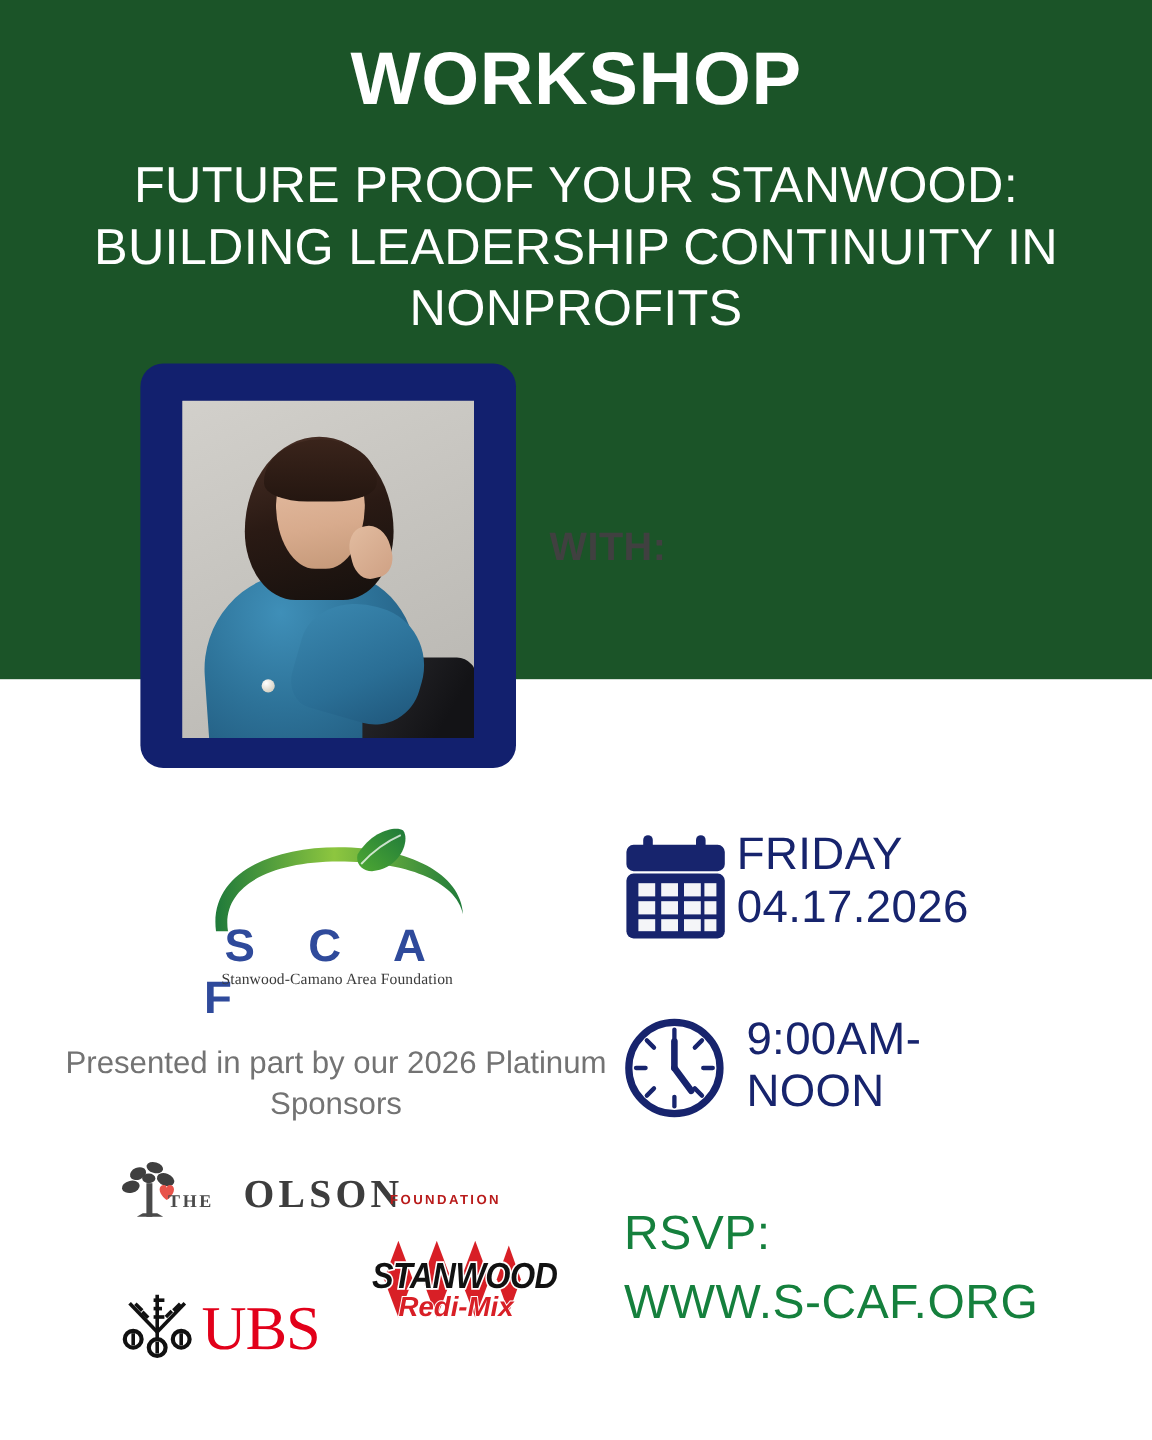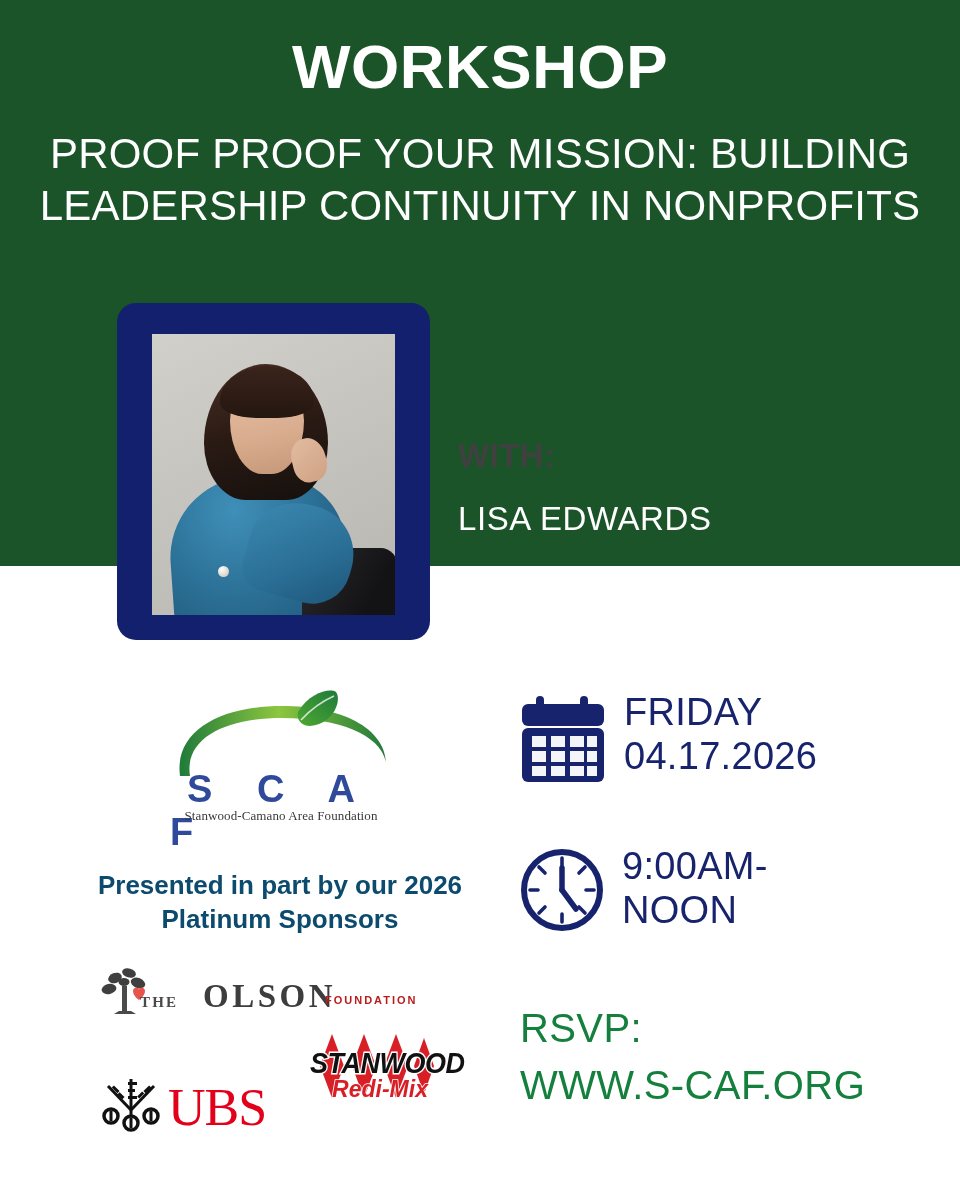--- a/index.html
+++ b/index.html
@@ -172,24 +172,24 @@
     font-size:13px;
     letter-spacing:0.1px;
   }
 
   
   .sponsor-caption {
     position:absolute;
     left:40px; top:868px;
     width:480px;
     text-align:center;
-    color:#0c4a6e;
+    color:#737373;
     font-size:26px;
     line-height:1.32;
-    font-weight:bold;
+    font-weight:normal;
   }
 
   
   .olson {
     position:absolute;
     left:100px; top:968px;
     width:350px; height:52px;
   }
   .olson-the {
     position:absolute; left:40px; top:26px;
@@ -256,21 +256,21 @@
   #row-time { left:518px; top:846px; }
 
   .info-text {
     color:#17246d;
     font-size:38px;
     line-height:1.17;
     font-weight:normal;
     letter-spacing:0.3px;
     white-space:pre-line;
   }
-  #row-date .info-text { margin-left:18px; margin-top:-4px; }
+  #row-date .info-text { margin-left:8px; margin-top:-4px; }
   #row-time .info-text { margin-left:16px; margin-top:-2px; }
 
   .rsvp-block {
     position:absolute;
     left:520px; top:1000px;
     color:#15803d;
     font-size:40px;
     line-height:1.42;
     letter-spacing:0.4px;
     white-space:pre-line;
@@ -278,38 +278,37 @@
   }
 </style>
 </head>
 <body>
 
 <div id="poster">
 
   <div class="green-band"></div>
 
   <div class="kicker">WORKSHOP</div>
-  <div class="subtitle">PROOF PROOF YOUR MISSION: BUILDING LEADERSHIP CONTINUITY IN NONPROFITS</div>
+  <div class="subtitle">FUTURE PROOF YOUR STANWOOD: BUILDING LEADERSHIP CONTINUITY IN NONPROFITS</div>
 
   <div class="photo-frame">
     <div class="photo-inner">
       <div class="ph-bg"></div>
       <div class="ph-torso"></div>
       <div class="ph-leg"></div>
       <div class="ph-arm"></div>
       <div class="ph-pin"></div>
       <div class="ph-hair-back"></div>
       <div class="ph-face"></div>
       <div class="ph-bangs"></div>
       <div class="ph-hand"></div>
     </div>
   </div>
 
   <div class="with-label">WITH:</div>
-  <div class="speaker-name">LISA EDWARDS</div>
 
   <div class="scaf">
     <svg width="222" height="92" viewBox="0 0 222 92">
       <defs>
         <linearGradient id="swooshG" x1="0" y1="0" x2="1" y2="0">
           <stop offset="0%" stop-color="#1f7a3a"></stop>
           <stop offset="48%" stop-color="#8dc63f"></stop>
           <stop offset="100%" stop-color="#1f7a3a"></stop>
         </linearGradient>
         <linearGradient id="leafG" x1="0" y1="1" x2="1" y2="0">

